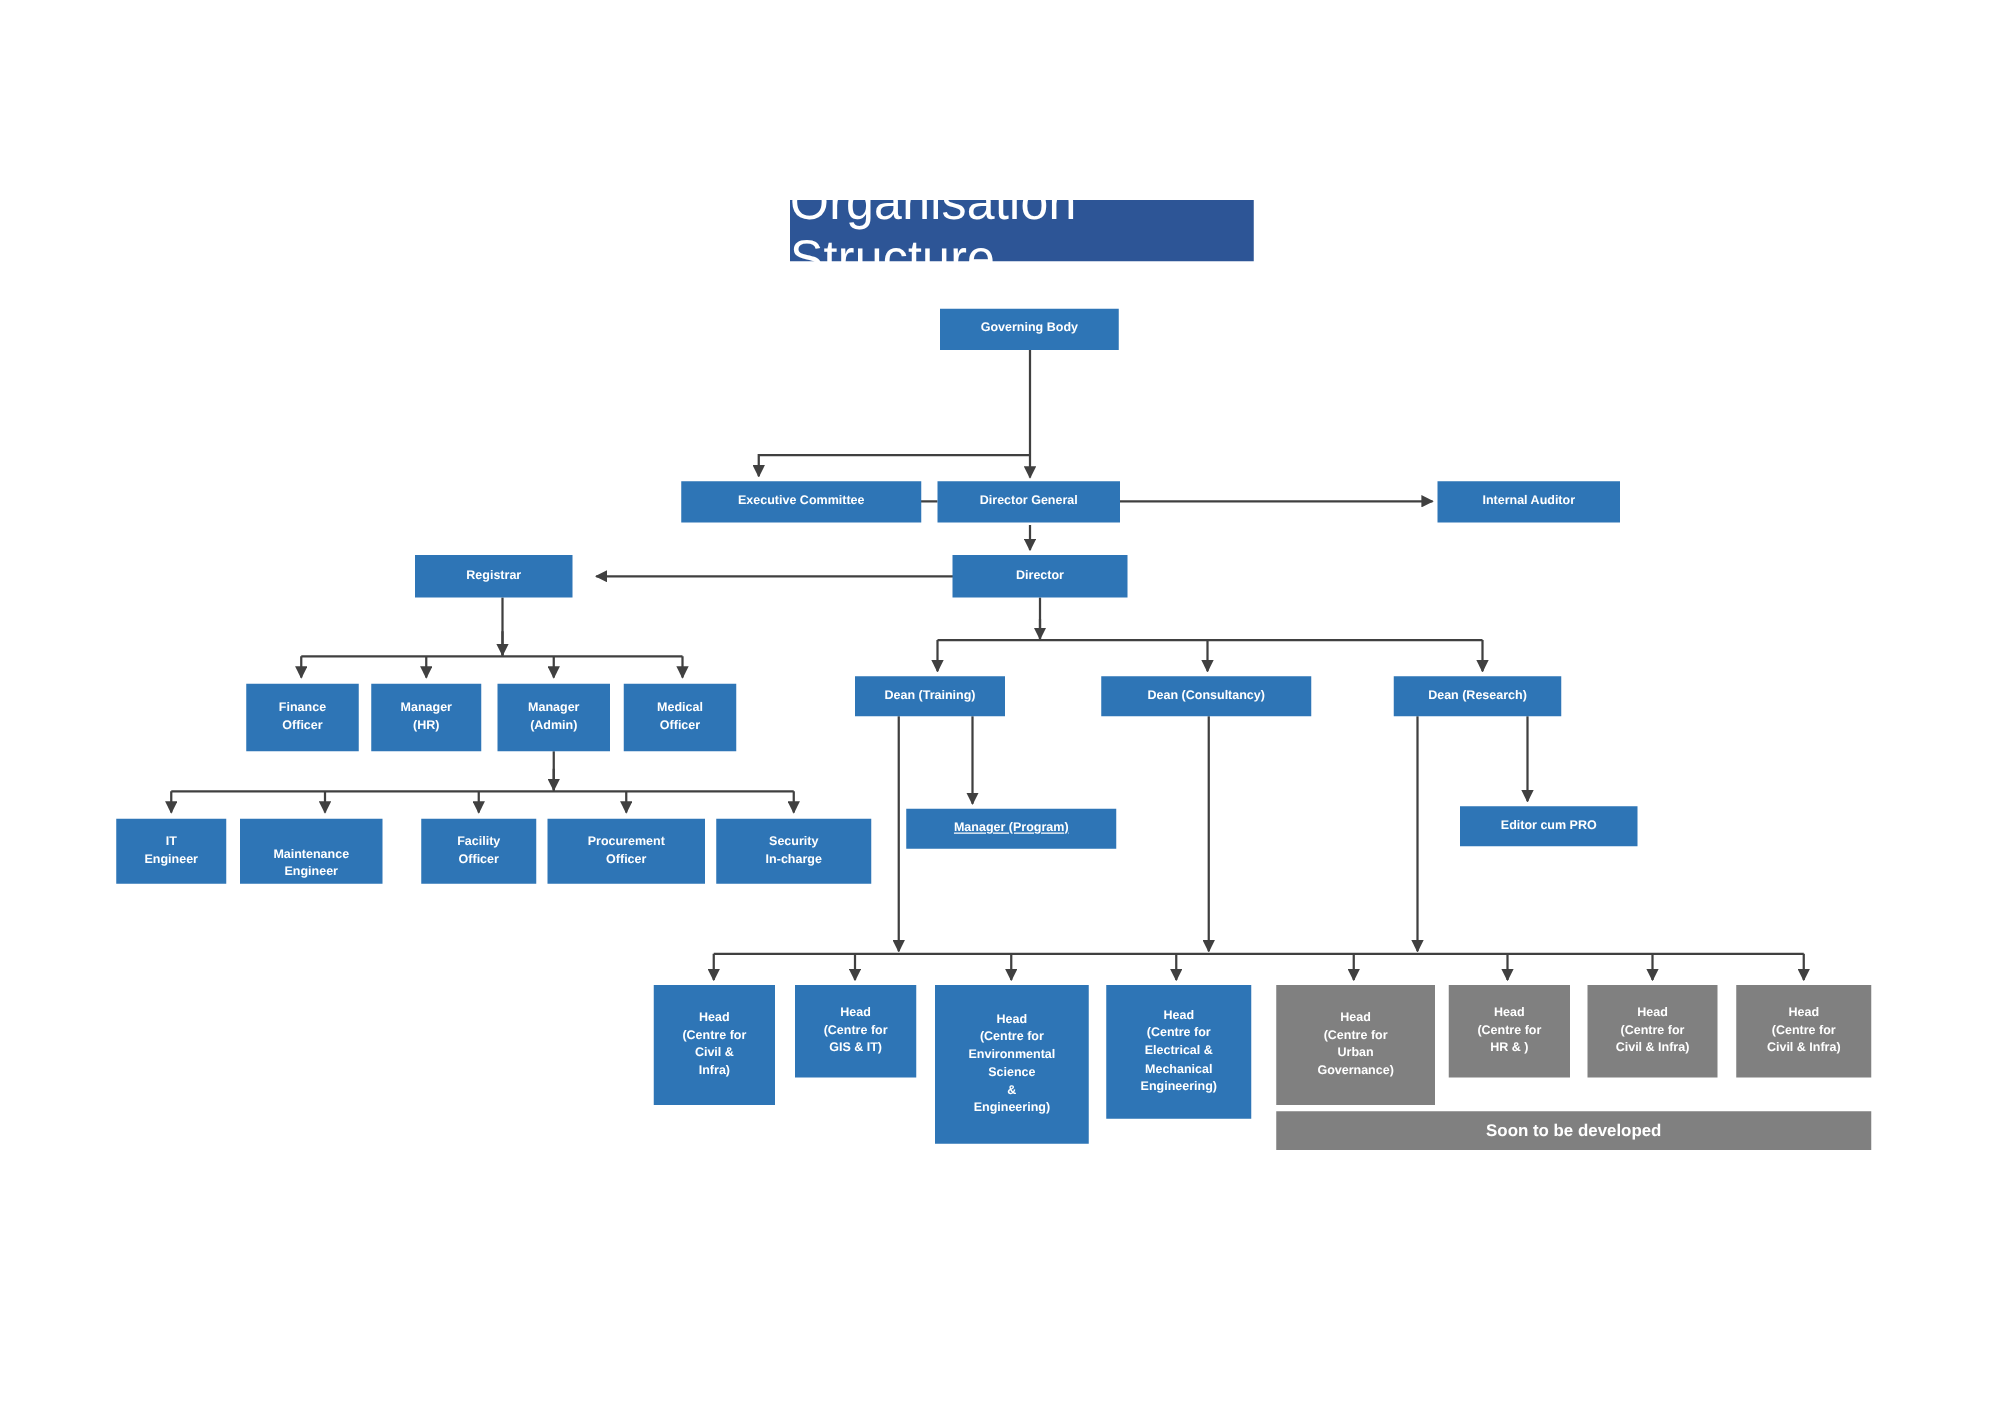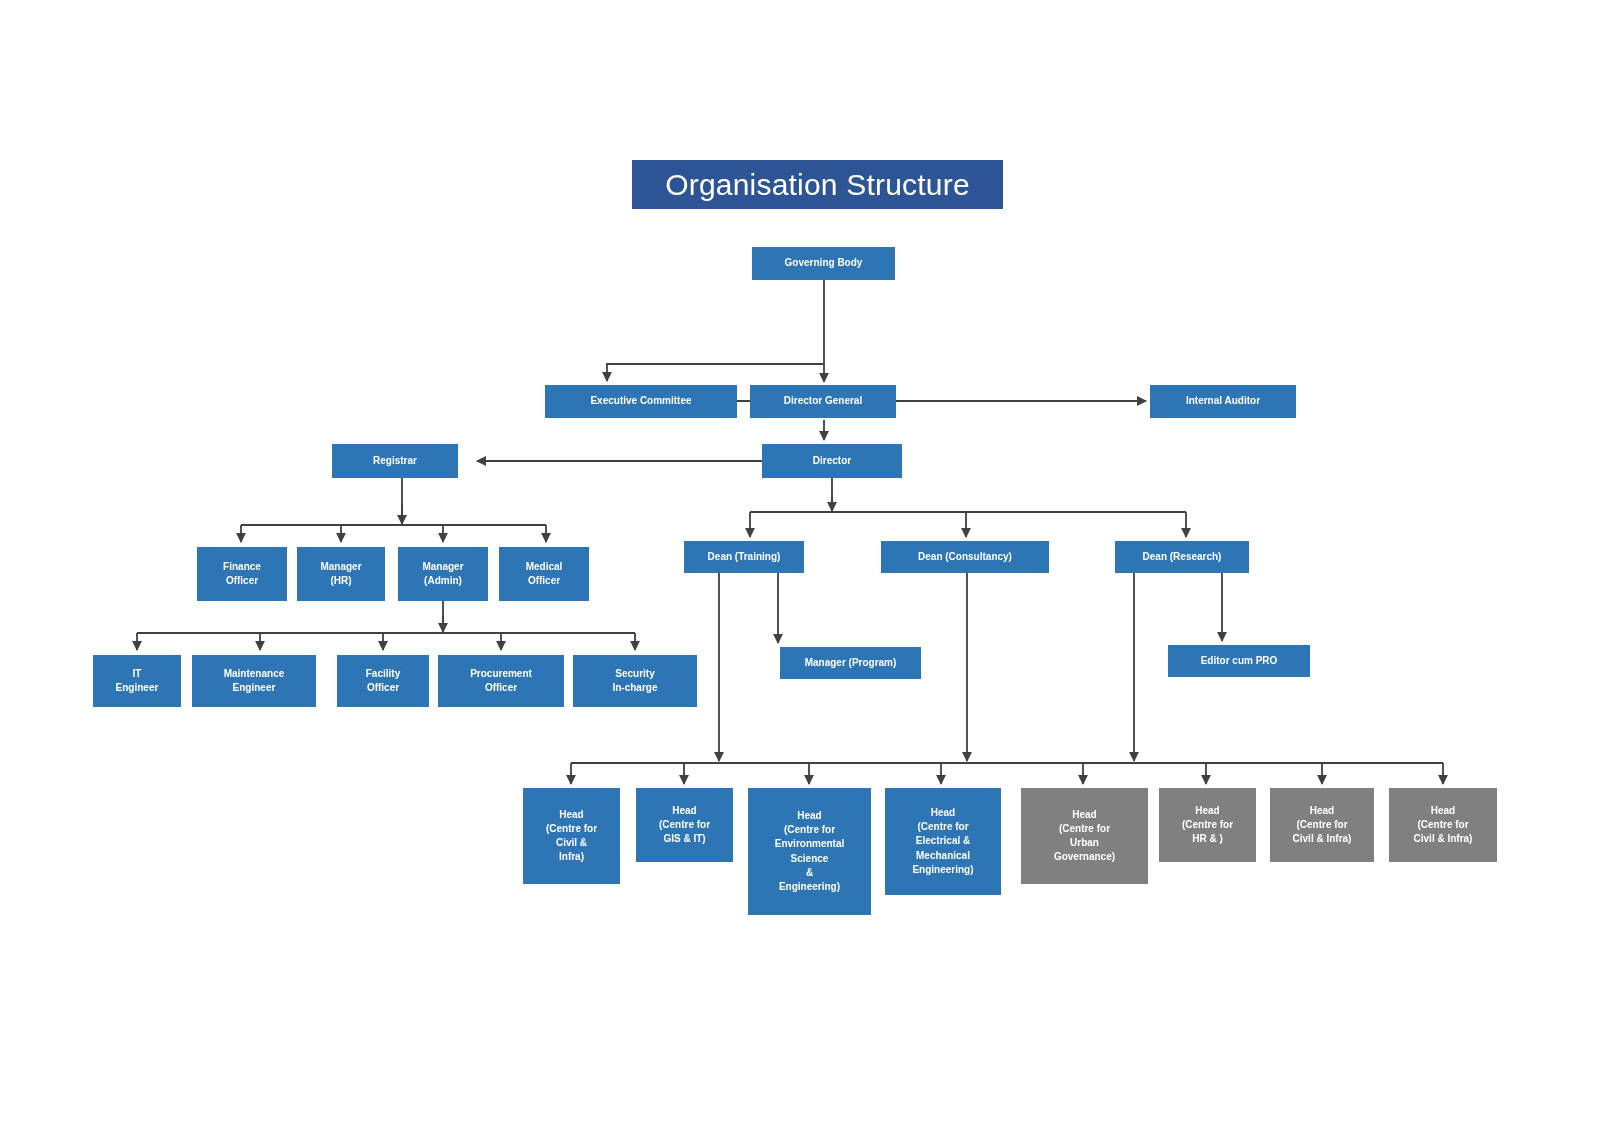--- a/index.html
+++ b/index.html
@@ -24,21 +24,21 @@
     pointer-events: none;
   }
   .title-bar {
     position: absolute;
     left: 632px;
     top: 160px;
     width: 371px;
     height: 49px;
     background: #2d5596;
     color: #ffffff;
-    font-size: 30px;
+    font-size: 40px;
     font-weight: 400;
     display: flex;
     align-items: center;
     justify-content: center;
     letter-spacing: 0.2px;
   }
   .node {
     position: absolute;
     box-sizing: border-box;
     background: #2e75b6;
@@ -183,21 +183,21 @@
   </div>
   <div class="node" style="left:499px; top:547px; width:90px; height:54px;">
     <span class="txt">Medical
 Officer</span>
   </div>
 
   <div class="node" style="left:93px; top:655px; width:88px; height:52px;">
     <span class="txt">IT
 Engineer</span>
   </div>
-  <div class="node" style="left:192px; top:655px; width:124px; height:52px;">
+  <div class="node" style="left:192px; top:655px; width:114px; height:52px;align-items:flex-end;">
     <span class="txt">Maintenance
 Engineer</span>
   </div>
   <div class="node" style="left:337px; top:655px; width:92px; height:52px;">
     <span class="txt">Facility
 Officer</span>
   </div>
   <div class="node" style="left:438px; top:655px; width:126px; height:52px;">
     <span class="txt">Procurement
 Officer</span>
@@ -210,21 +210,21 @@
   <div class="node" style="left:684px; top:541px; width:120px; height:32px;">
     <span class="txt">Dean (Training)</span>
   </div>
   <div class="node" style="left:881px; top:541px; width:168px; height:32px;">
     <span class="txt">Dean (Consultancy)</span>
   </div>
   <div class="node" style="left:1115px; top:541px; width:134px; height:32px;">
     <span class="txt">Dean (Research)</span>
   </div>
 
-  <div class="node" style="left:780px; top:647px; width:141px; height:32px;">
+  <div class="node" style="left:725px; top:647px; width:168px; height:32px;text-decoration:underline;">
     <span class="txt">Manager (Program)</span>
   </div>
   <div class="node" style="left:1168px; top:645px; width:142px; height:32px;">
     <span class="txt">Editor cum PRO</span>
   </div>
 
   <div class="node" style="left:523px; top:788px; width:97px; height:96px;">
     <span class="txt">Head
 (Centre for
 Civil &amp;
@@ -266,14 +266,17 @@
     <span class="txt">Head
 (Centre for
 Civil &amp; Infra)</span>
   </div>
   <div class="node gray" style="left:1389px; top:788px; width:108px; height:74px;">
     <span class="txt">Head
 (Centre for
 Civil &amp; Infra)</span>
   </div>
 
+  <div class="banner" style="left:1021px; top:889px; width:476px; height:31px;">
+    <span>Soon to be developed</span>
+  </div>
 
 </div>
 
 </body></html>

